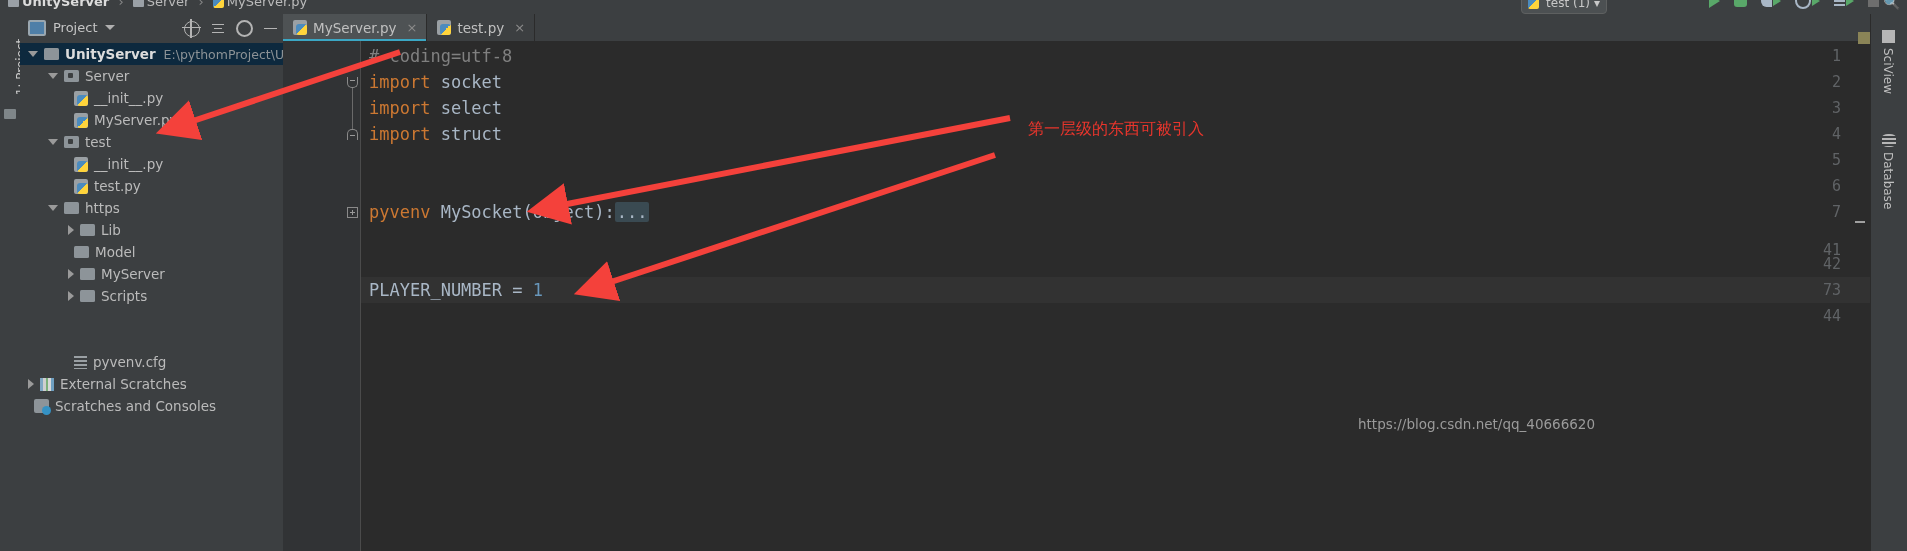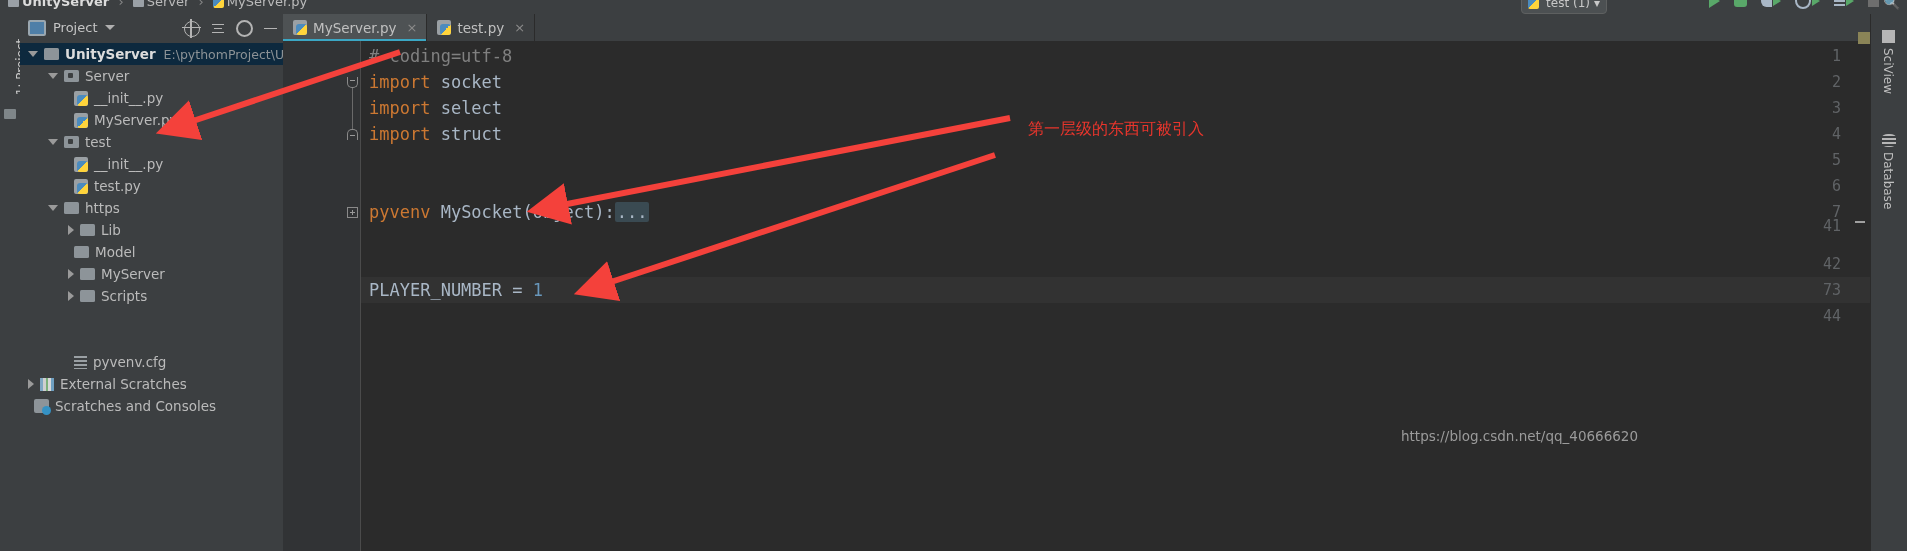--- a/index.html
+++ b/index.html
@@ -485,21 +485,21 @@
           </div>
           <div class="fold-stem" style="top: 80px; height: 8px;"></div>
           <div class="codeline" style="top: 80px;"><span class="tk-kw">import </span><span class="tk-id">struct</span></div>
           <div class="gutter-line" style="top: 106px;">5</div>
           <div class="gutter-line" style="top: 132px;">6</div>
           <div class="gutter-line" style="top: 158px;">7</div>
           <div class="fold" style="top: 166px;">
             <div class="fold-box plus"></div>
           </div>
           <div class="codeline" style="top: 158px;"><span class="tk-kw">pyvenv </span><span class="tk-id">MySocket(object):</span><span class="tk-fold">...</span></div>
-          <div class="gutter-line" style="top: 172px;">41</div>
+          <div class="gutter-line" style="top: 196px;">41</div>
           <div class="gutter-line" style="top: 210px; text-align: right;">42</div>
           <div class="line-hl" style="top: 236px;"></div>
           <div class="gutter-line" style="top: 236px;">73</div>
           <div class="codeline" style="top: 236px;"><span class="tk-id">PLAYER_NUMBER = </span><span class="tk-num">1</span></div>
           <div class="gutter-line" style="top: 262px;">44</div>
         </div>
       <div class="caret-mark" style="top:180px;"></div>
     </div>
   </div>
 
@@ -523,14 +523,14 @@
     </defs>
     <g id="arrows">
         <line x1="400" y1="52" x2="190" y2="122" stroke="#f4413b" stroke-width="6" marker-end="url(#ah)"></line>
         <line x1="1010" y1="118" x2="562" y2="205" stroke="#f4413b" stroke-width="6" marker-end="url(#ah)"></line>
         <line x1="995" y1="155" x2="608" y2="283" stroke="#f4413b" stroke-width="6" marker-end="url(#ah)"></line>
       </g>
   </svg>
 
   <div class="cn-note" style="left:1028px; top:119px;">第一层级的东西可被引入</div>
 
-  <div class="watermark" style="left:1358px; top:428px;margin-left:43px;">https://blog.csdn.net/qq_40666620</div>
+  <div class="watermark" style="left:1358px; top:416px;">https://blog.csdn.net/qq_40666620</div>
 </div>
 
 </body></html>

